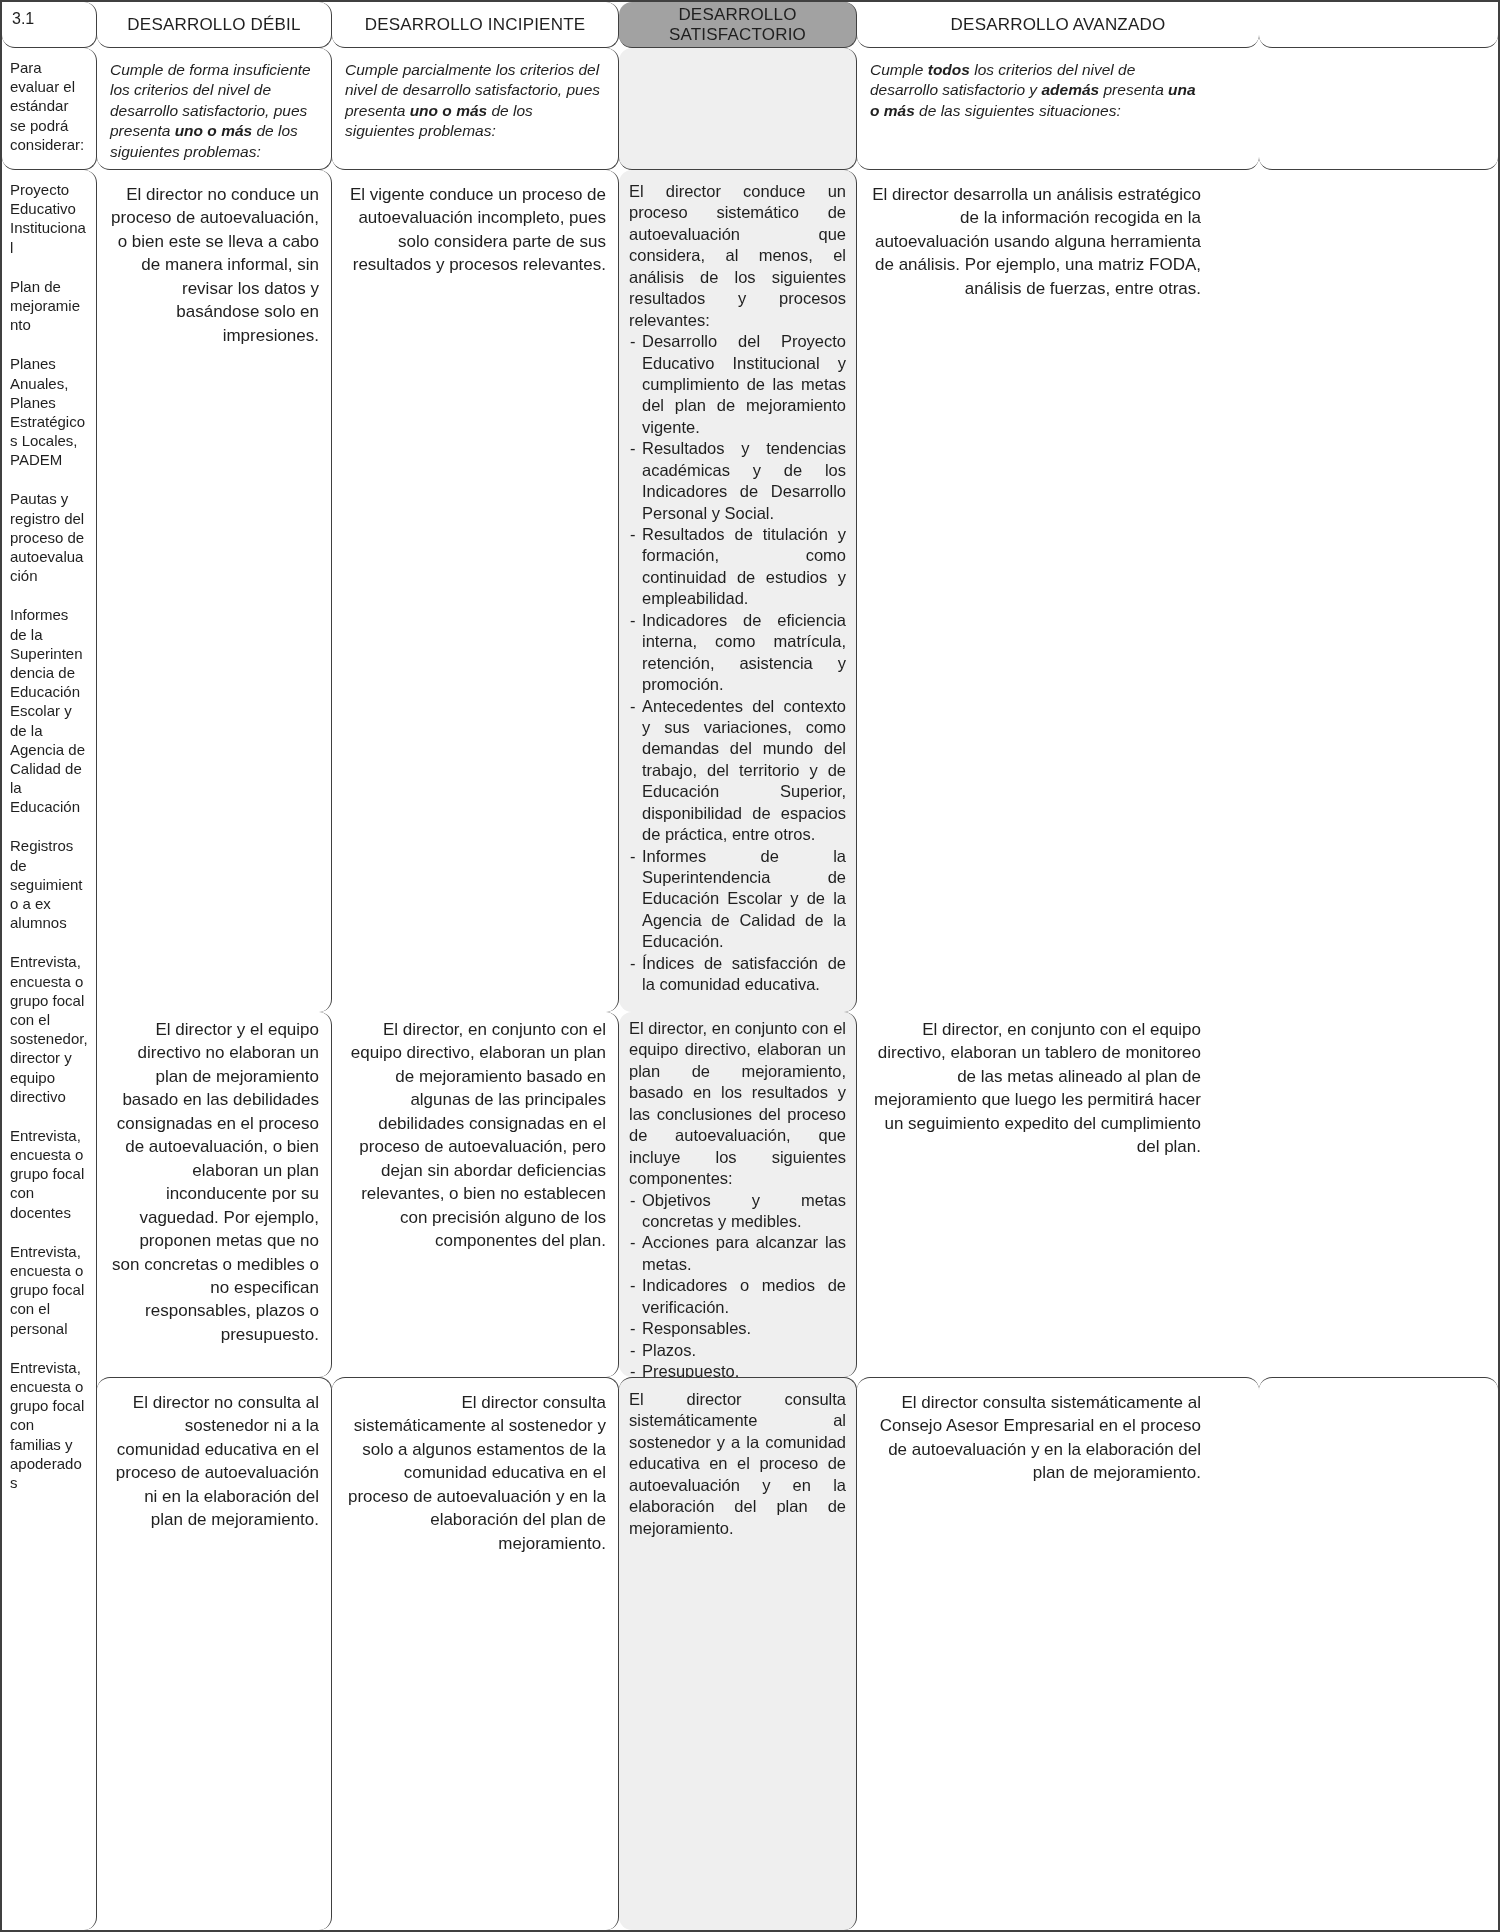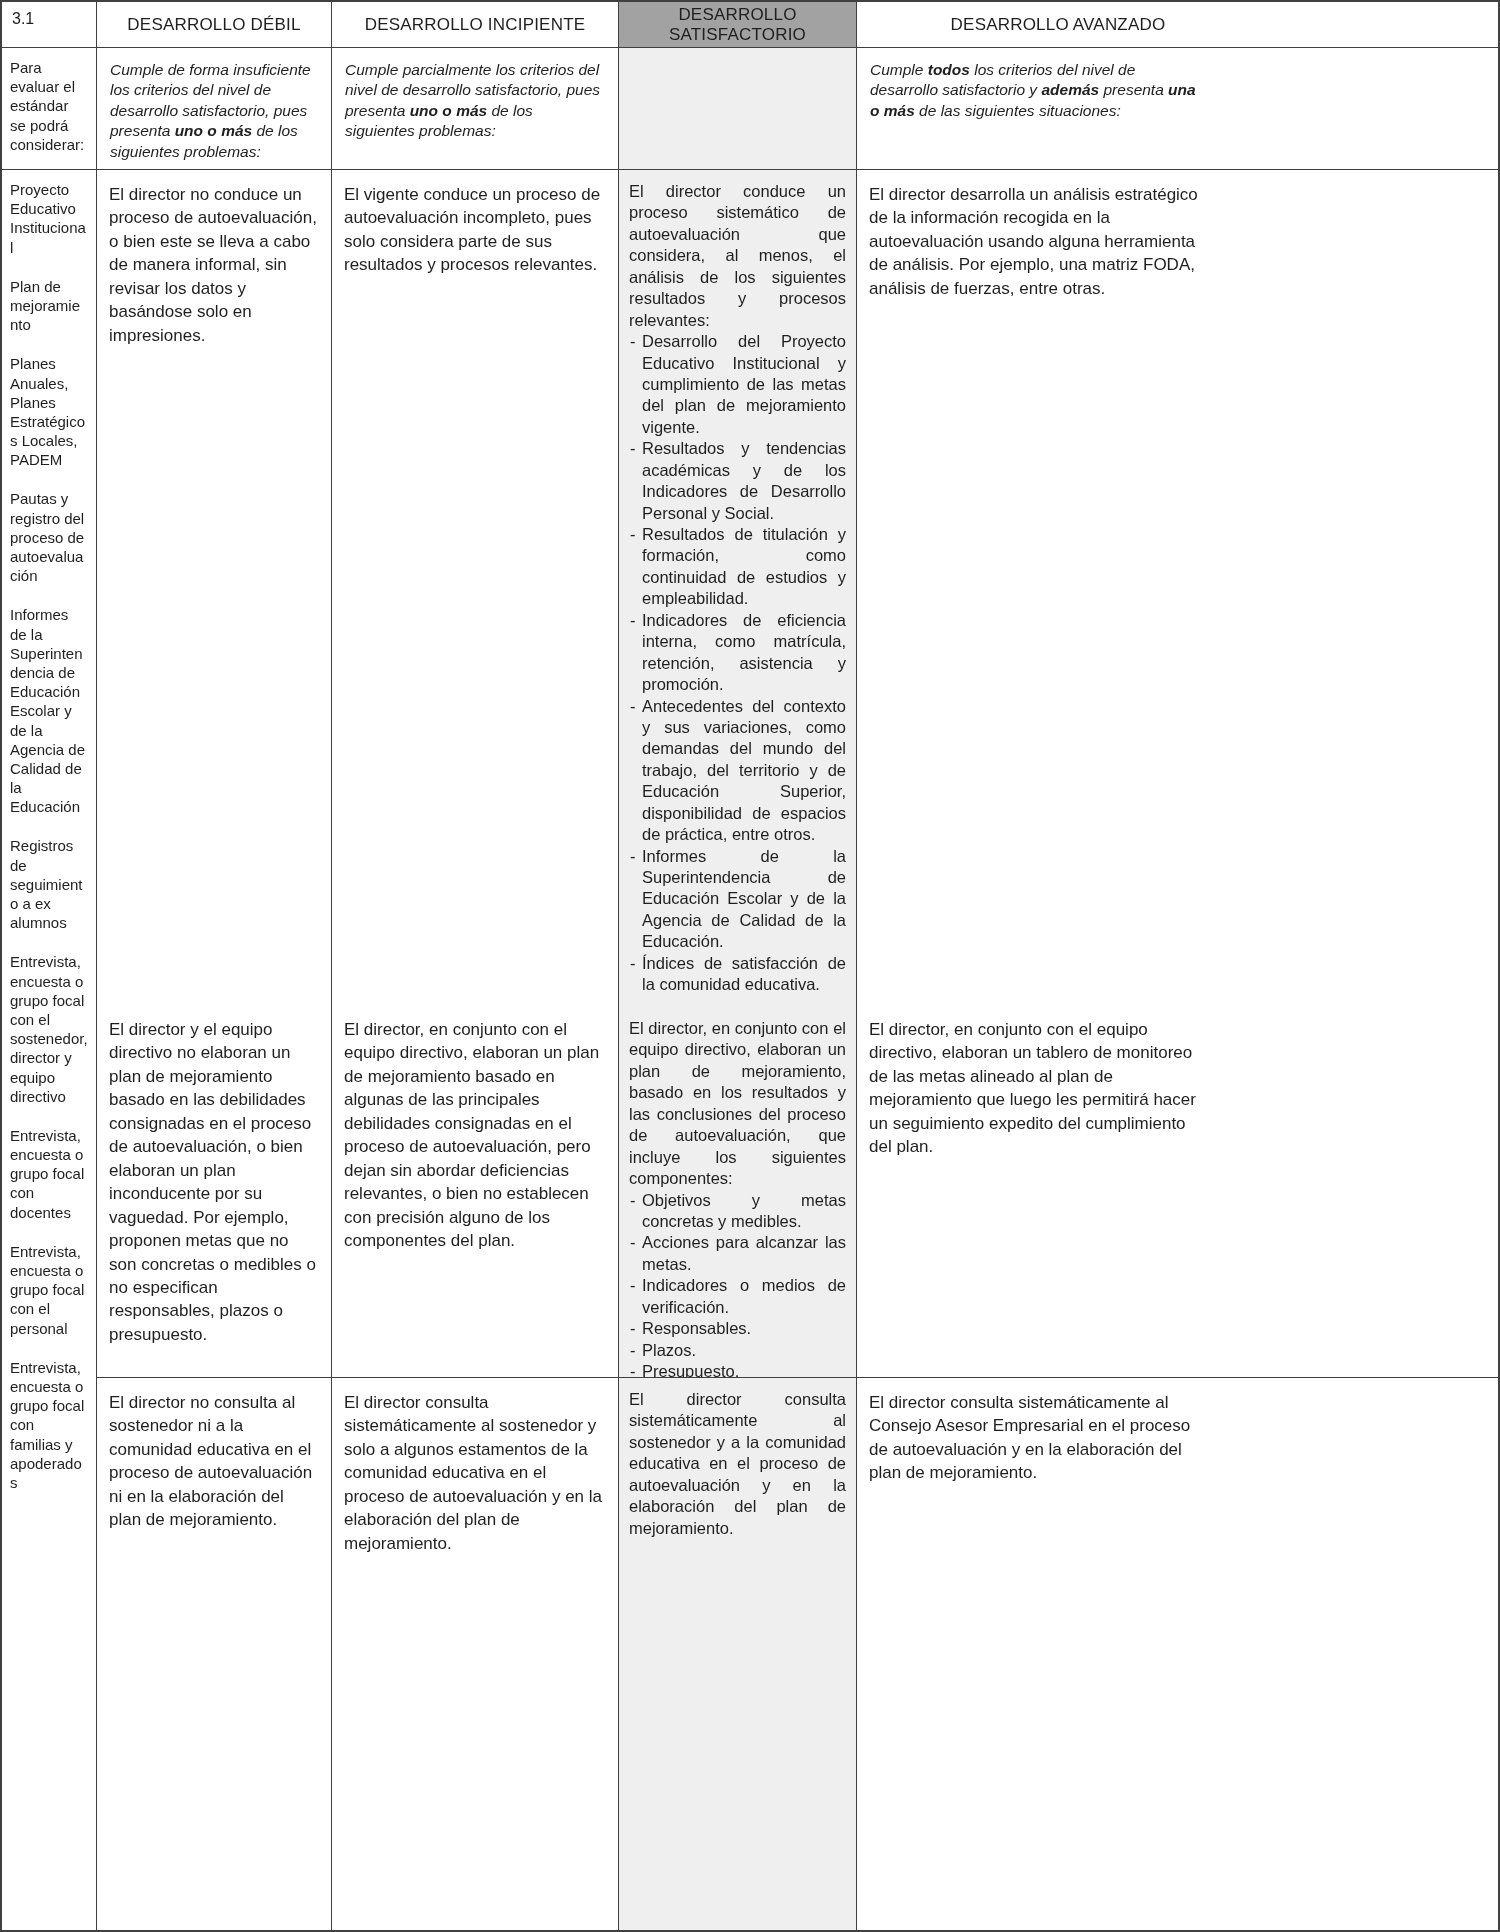--- a/index.html
+++ b/index.html
@@ -10,42 +10,42 @@
     color: var(--text, #1f1f1f);
   }
   .grid {
     position: absolute; inset: 0;
     border: 2px solid var(--border, #404040);
     display: grid;
     grid-template-columns: 95px 235px 287px 238px 402px 1fr;
     grid-template-rows: 46px 122px 842px 365px 1fr;
     background: #ffffff;
   }
-  .c { border-right: 1px solid var(--border, #404040); overflow: hidden; }
+  .c { border-right: 1px solid var(--border, #404040); overflow: hidden; border-radius: 13px; }
   .noR { border-right: none; }
   .bb { border-bottom: 1px solid var(--border, #404040); }
   .bt { border-top: 1px solid var(--border, #404040); }
 
   .th {
     display: flex; align-items: center; justify-content: center;
     font-size: 17px; letter-spacing: 0.2px; text-align: center;
   }
   .corner { padding: 8px 10px; font-size: 16px; }
   .grayHead { background: var(--header_bg, #a2a2a2); }
   .grayCol  { background: var(--column_bg, #efefef); }
 
   .desc { font-style: italic; font-size: 15.5px; line-height: 1.32; padding: 12px 13px; }
   .desc b { font-weight: bold; }
 
   .leftcol { font-size: 15px; line-height: 1.28; padding: 10px 8px; overflow-wrap: break-word; word-wrap: break-word; }
   .leftIntro { font-size: 15px; line-height: 1.28; padding: 10px 8px; font-style: normal; }
   .src-item { margin-bottom: 20px; }
   .src-item:last-child { margin-bottom: 12px; }
 
-  .body { font-size: 17px; line-height: 1.38; padding: 13px 12px; }
+  .body { font-size: 17px; line-height: 1.38; padding: 13px 12px; text-align: right; }
   .sat  { font-size: 16.5px; line-height: 1.3; padding: 11px 10px; text-align: justify; }
   .av   { padding-right: 58px; }
   .tight { padding-top: 6px; }
 
   .b-item { position: relative; padding-left: 13px; }
   .b-item::before { content: "-"; position: absolute; left: 1px; top: 0; }
 </style>
 </head>
 <body>
 

